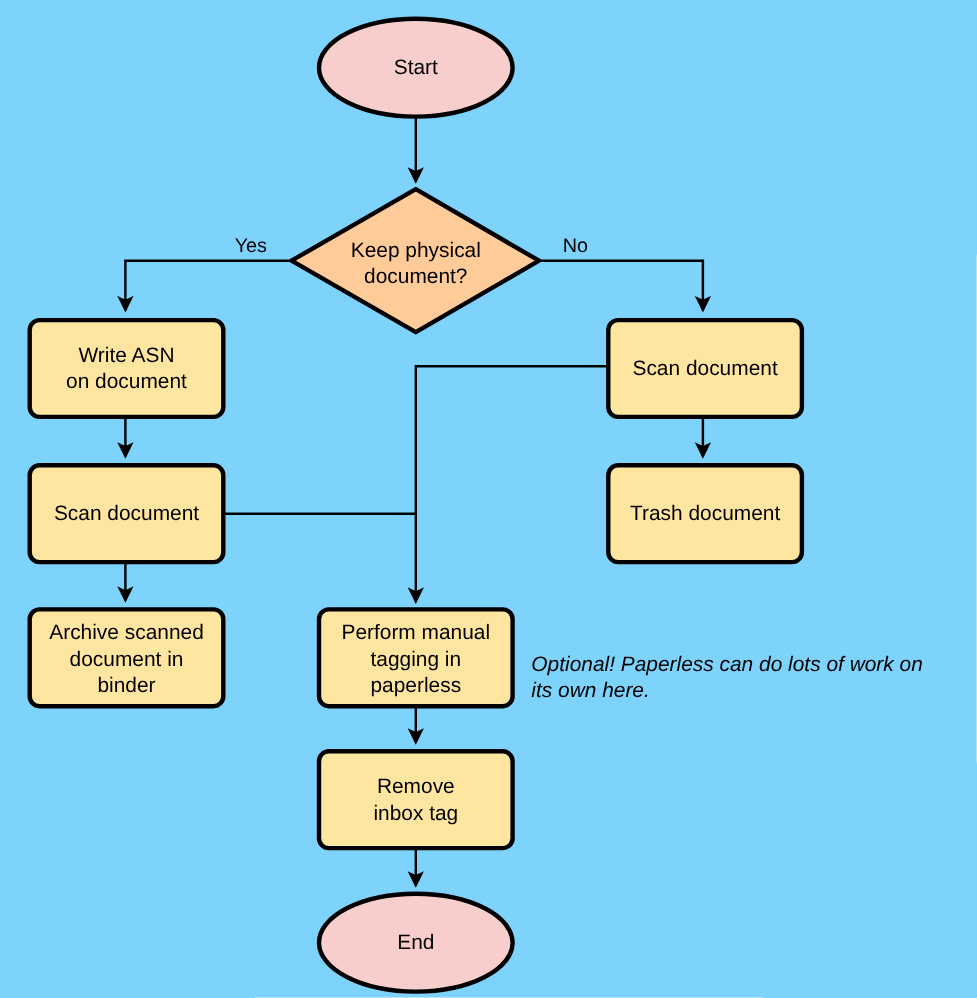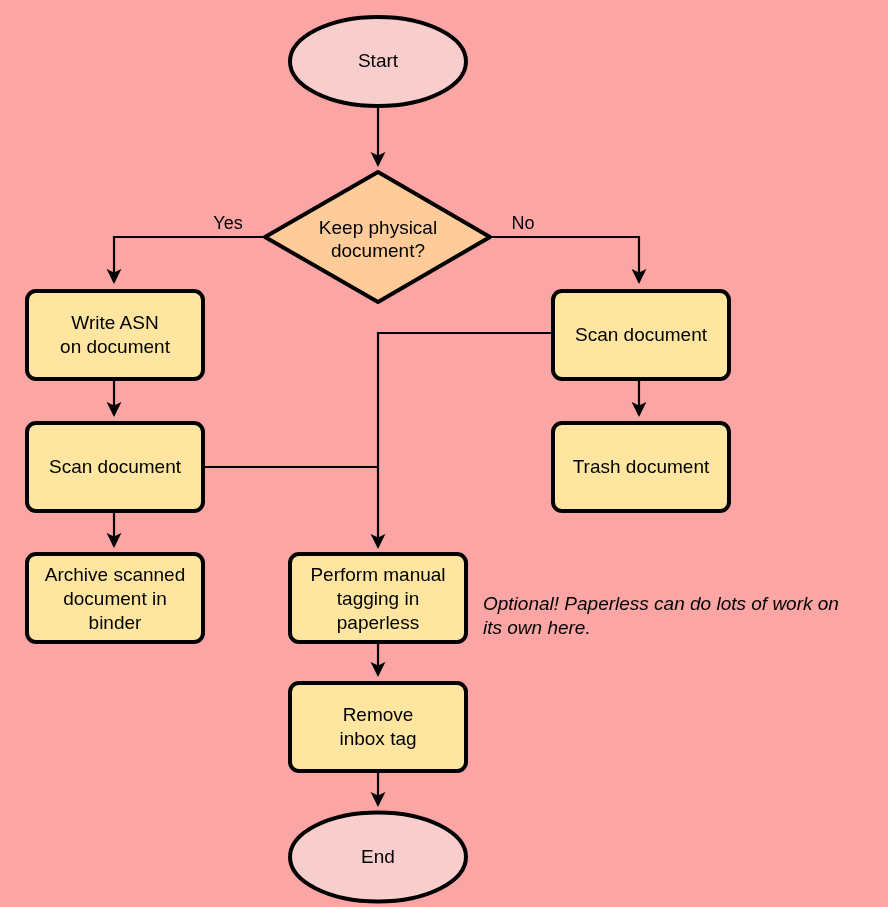--- a/index.html
+++ b/index.html
@@ -7,21 +7,21 @@
     padding: 0;
     background: #ffffff;
   }
   body {
     font-family: "Liberation Sans", sans-serif;
   }
   #canvas {
     position: relative;
     width: 888px;
     height: 907px;
-    background: #fca5a5;
+    background: #7dd3fc;
     overflow: hidden;
   }
   #flow-svg {
     position: absolute;
     top: 0;
     left: 0;
     width: 888px;
     height: 907px;
   }
   .node-label {

